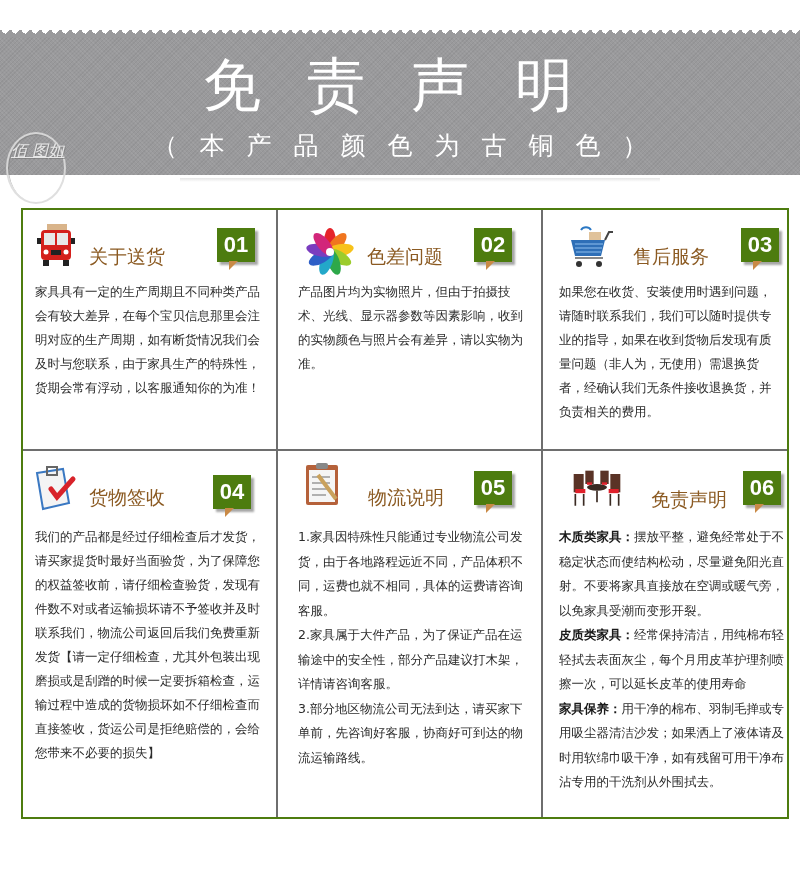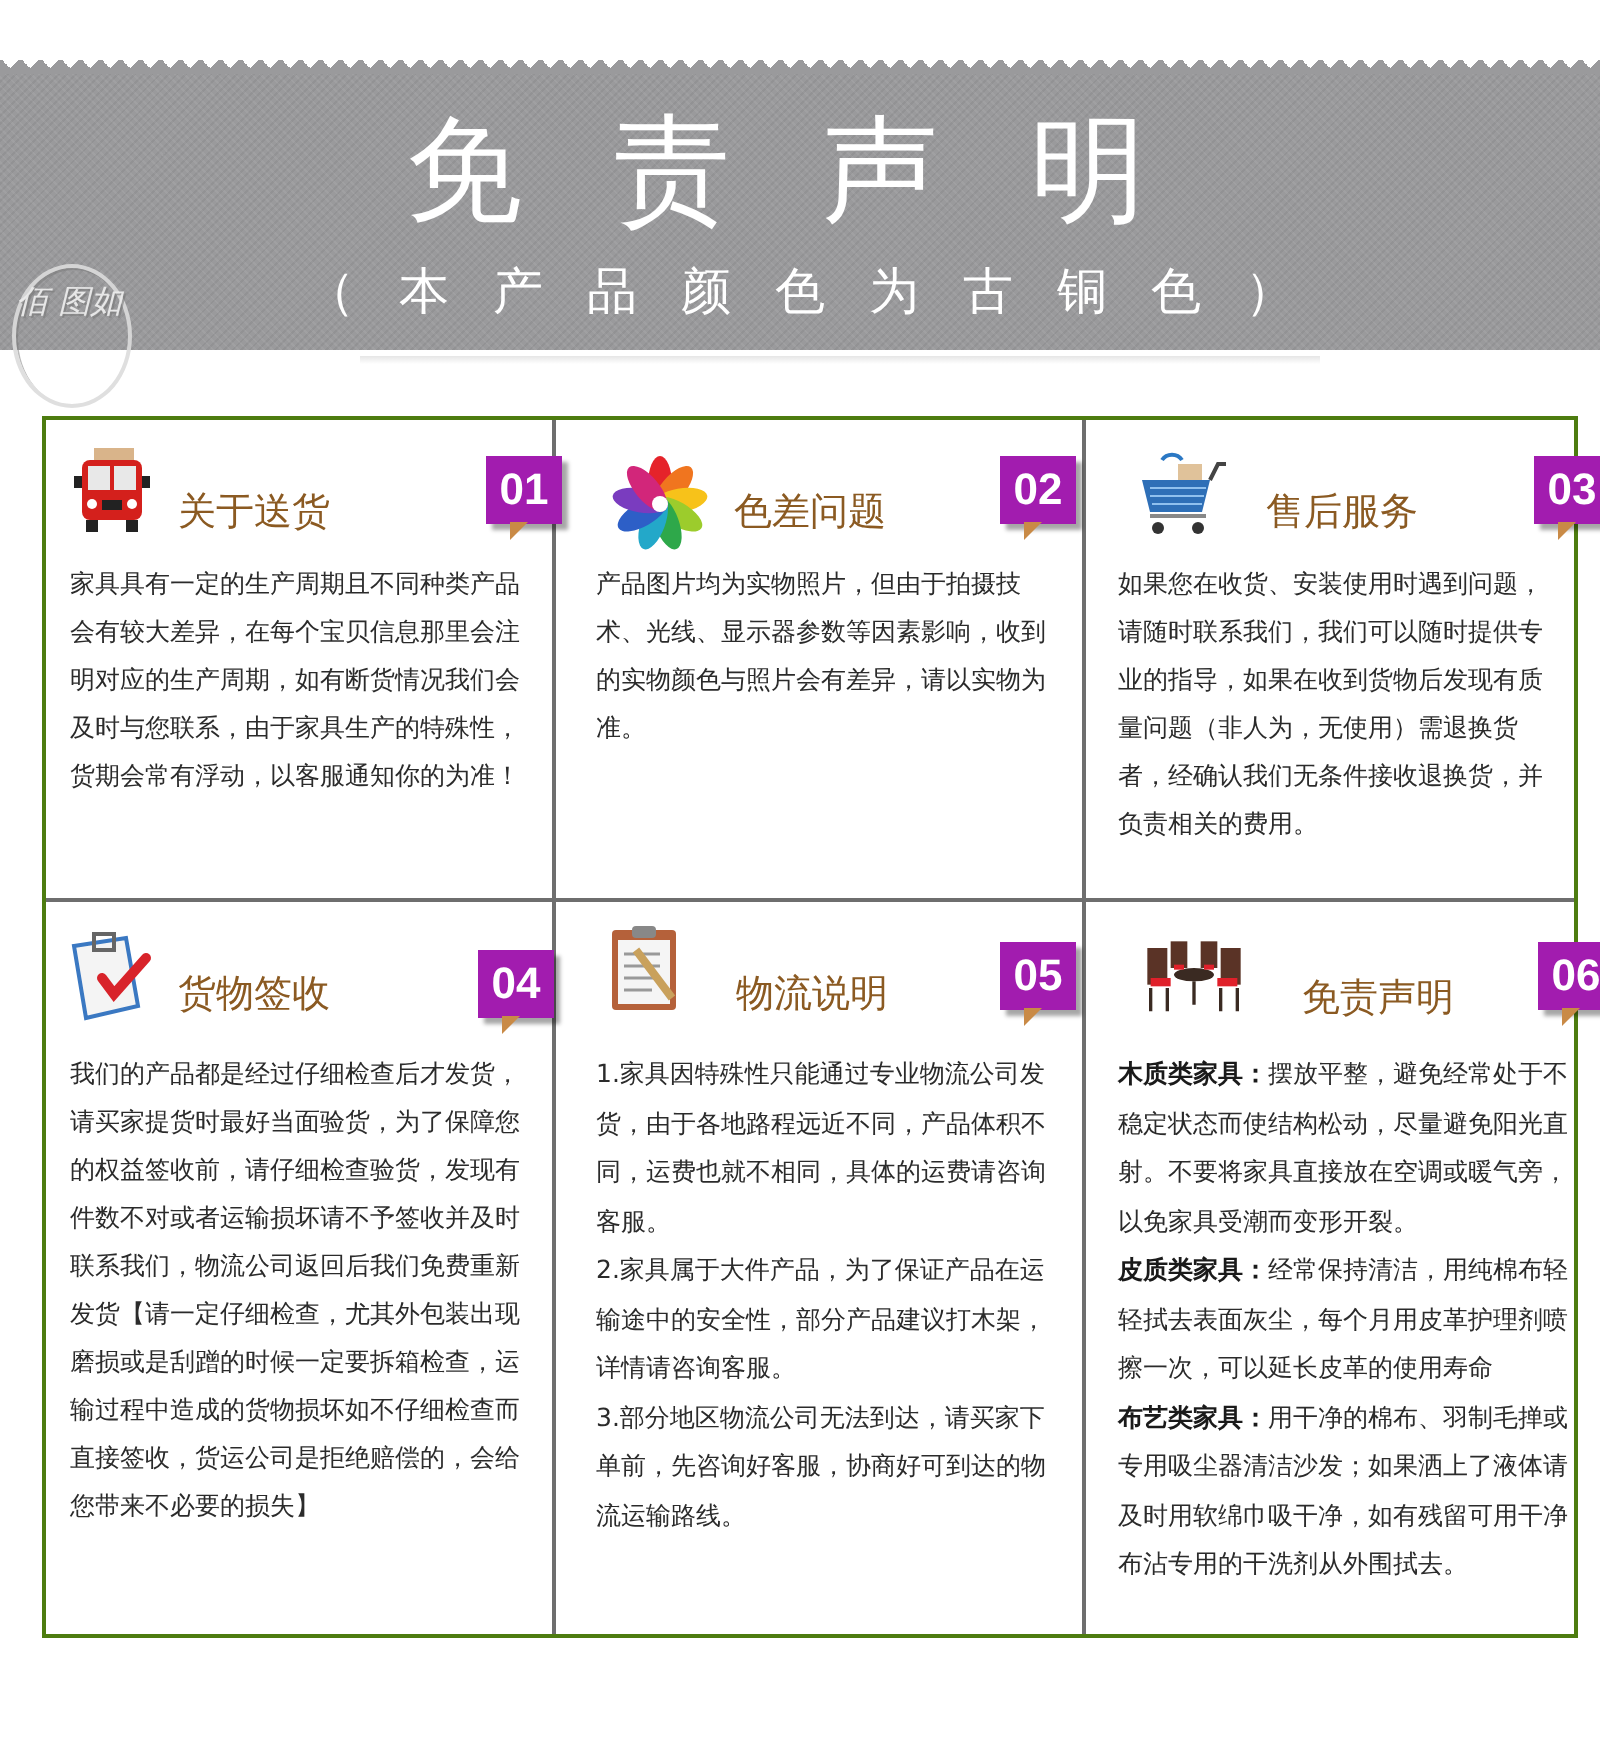--- a/index.html
+++ b/index.html
@@ -33,46 +33,47 @@
     position: absolute; left: 0; top: 130px; width: 800px; text-align: center;
     font-size: 25px; color: #ffffff; letter-spacing: 22px; padding-left: 22px;
     line-height: 32px;
   }
 
   
   .stamp {
     position: absolute; left: 6px; top: 132px; width: 60px; height: 72px;
     border: 2px solid rgba(220,220,220,0.9); border-radius: 50%;
     box-shadow: inset 1px 1px 0 rgba(120,120,120,0.5);
-    color: rgba(235,235,235,0.95); font-size: 16px; text-align: left;
+    color: rgba(235,235,235,0.95); font-size: 16px; text-align: right;
     line-height: 22px; padding-top: 6px; font-style: italic;
     text-shadow: 1px 1px 0 rgba(120,120,120,0.6);
+    text-decoration: underline;
   }
 
   
   .grid {
     position: absolute; left: 21px; top: 208px; width: 768px; height: 611px;
     border: 2px solid #4d7c0f;
     display: grid;
     grid-template-columns: 255px 265px 244px;
     grid-template-rows: 241px 366px;
   }
   .cell { position: relative; border-right: 2px solid #6e6e6e; border-bottom: 2px solid #6e6e6e; }
   .cell.c3 { border-right: none; }
   .cell.r2 { border-bottom: none; }
 
   .cell-icon { position: absolute; left: 10px; top: 10px; width: 48px; height: 48px; }
   .cell-title {
     position: absolute; top: 34px; font-size: 19px; color: #8b5a22; line-height: 24px;
   }
   .badge {
     position: absolute; top: 18px; width: 38px; height: 34px;
-    background: #a21caf; color: #fff; font-weight: bold;
+    background: #4d7c0f; color: #fff; font-weight: bold;
     font-family: "Liberation Sans", sans-serif; font-size: 22px; text-align: center;
-    line-height: 34px; box-shadow: 3px 3px 2px rgba(0,0,0,0.35); margin-left: 26px;
+    line-height: 34px; box-shadow: 3px 3px 2px rgba(0,0,0,0.35);
   }
   .badge::after {
     content: ""; position: absolute; left: 12px; bottom: -8px;
     border-left: 0 solid transparent; border-right: 9px solid transparent;
     border-top: 9px solid #c98a46;
   }
   .cell-body {
     position: absolute; top: 70px; font-size: 12.5px; line-height: 24px; color: #2b2b2b;
   }
   .cell-body p { margin: 0; }
@@ -184,17 +185,17 @@
       <rect x="46" y="24" width="12" height="5" fill="#e0202a"></rect>
       <rect x="20" y="16" width="6" height="3" fill="#e0202a"></rect>
       <rect x="38" y="16" width="6" height="3" fill="#e0202a"></rect>
       <path d="M6 30 V44 M16 30 V44 M48 30 V44 M58 30 V44 M32 26 V40" stroke="#3a2a22" stroke-width="2"></path>
     </svg>
     <div class="cell-title" style="left:108px;top:36px;">免责声明</div>
     <div class="badge" style="left:200px;top:20px;">06</div>
     <div class="cell-body" style="left:16px;width:226px;top:74px;line-height:24.5px;">
       <p><span class="bold">木质类家具：</span><span>摆放平整，避免经常处于不稳定状态而使结构松动，尽量避免阳光直射。不要将家具直接放在空调或暖气旁，以免家具受潮而变形开裂。</span></p>
       <p><span class="bold">皮质类家具：</span><span>经常保持清洁，用纯棉布轻轻拭去表面灰尘，每个月用皮革护理剂喷擦一次，可以延长皮革的使用寿命</span></p>
-      <p><span class="bold">布艺类家具：</span><span>用干净的棉布、羽制毛掸或专用吸尘器清洁沙发；如果洒上了液体请及时用软绵巾吸干净，如有残留可用干净布沾专用的干洗剂从外围拭去。</span></p>
+      <p><span class="bold">家具保养：</span><span>用干净的棉布、羽制毛掸或专用吸尘器清洁沙发；如果洒上了液体请及时用软绵巾吸干净，如有残留可用干净布沾专用的干洗剂从外围拭去。</span></p>
     </div>
   </div>
 
 </div>
 
 </body></html>

